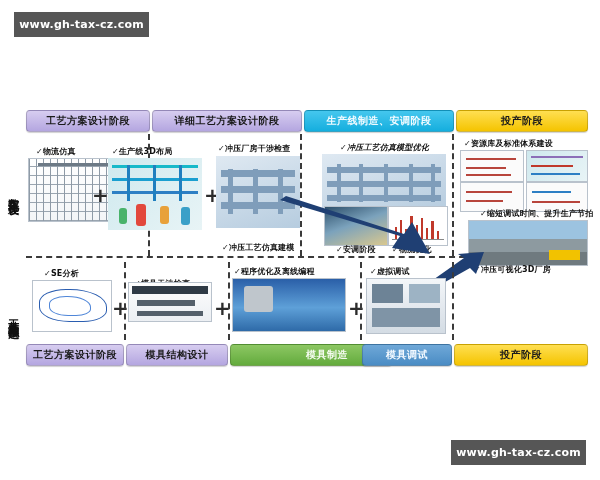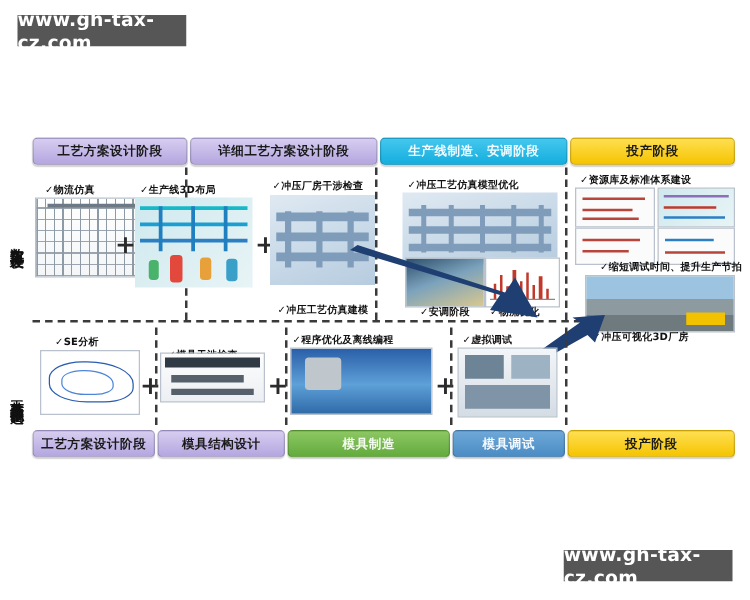--- a/index.html
+++ b/index.html
@@ -3,21 +3,21 @@
 <meta charset="utf-8">
 <style>
   html,body{margin:0;padding:0;}
   body{
     width:600px;height:480px;background:#ffffff;
     font-family:"DejaVu Sans","Liberation Sans",sans-serif;
     overflow:hidden;position:relative;
   }
   .watermark{
     position:absolute;background:#565656;color:#ffffff;
-    font-size:15px;font-weight:bold;letter-spacing:.2px;
+    font-size:11px;font-weight:bold;letter-spacing:.2px;
     display:flex;align-items:center;justify-content:center;
     font-family:"DejaVu Sans","Liberation Sans",sans-serif;
   }
   #wm-top{left:14px;top:12px;width:135px;height:25px;}
   #wm-bottom{left:451px;top:440px;width:135px;height:25px;}
 
   
   .vlabel{
     position:absolute;left:2px;width:22px;
     writing-mode:vertical-rl;text-orientation:upright;
@@ -160,21 +160,21 @@
 <div class="cap" style="left:218px;top:143px;">✓冲压厂房干涉检查</div>
 <div class="thumb art-press" style="left:216px;top:156px;width:84px;height:72px;">
   <i style="left:6%;top:20%;width:88%;height:7px;"></i>
   <i style="left:6%;top:42%;width:88%;height:7px;"></i>
   <i style="left:6%;top:64%;width:88%;height:7px;"></i>
   <i style="left:14%;top:18%;width:5px;height:62%;"></i>
   <i style="left:44%;top:18%;width:5px;height:62%;"></i>
   <i style="left:74%;top:18%;width:5px;height:62%;"></i>
 </div>
 
-<div class="cap" style="left:326px;top:142px;">✓冲压工艺仿真模型优化</div>
+<div class="cap" style="left:340px;top:142px;font-style:italic;">✓冲压工艺仿真模型优化</div>
 <div class="thumb art-press" style="left:322px;top:154px;width:124px;height:58px;">
   <i style="left:4%;top:22%;width:92%;height:6px;"></i>
   <i style="left:4%;top:46%;width:92%;height:6px;"></i>
   <i style="left:4%;top:70%;width:92%;height:6px;"></i>
   <i style="left:12%;top:18%;width:4px;height:64%;"></i>
   <i style="left:30%;top:18%;width:4px;height:64%;"></i>
   <i style="left:50%;top:18%;width:4px;height:64%;"></i>
   <i style="left:70%;top:18%;width:4px;height:64%;"></i>
   <i style="left:88%;top:18%;width:4px;height:64%;"></i>
 </div>
@@ -257,15 +257,15 @@
   <i style="left:6%;top:54%;width:88%;height:34%;background:#7f94a6;"></i>
 </div>
 
 <div class="vdash" style="left:124px;top:262px;height:78px;"></div>
 <div class="vdash" style="left:228px;top:262px;height:78px;"></div>
 <div class="vdash" style="left:360px;top:262px;height:78px;"></div>
 <div class="vdash" style="left:452px;top:262px;height:78px;"></div>
 
 <div class="stagebar st-purple" style="left:26px;top:344px;width:96px;">工艺方案设计阶段</div>
 <div class="stagebar st-purple" style="left:126px;top:344px;width:100px;">模具结构设计</div>
-<div class="stagebar st-green" style="left:230px;top:344px;width:128px;">模具制造</div>
+<div class="stagebar st-green" style="left:230px;top:344px;width:128px;padding-left:32px;">模具制造</div>
 <div class="stagebar st-blue" style="left:362px;top:344px;width:88px;">模具调试</div>
 <div class="stagebar st-yellow" style="left:454px;top:344px;width:132px;">投产阶段</div>
 
 </body></html>

